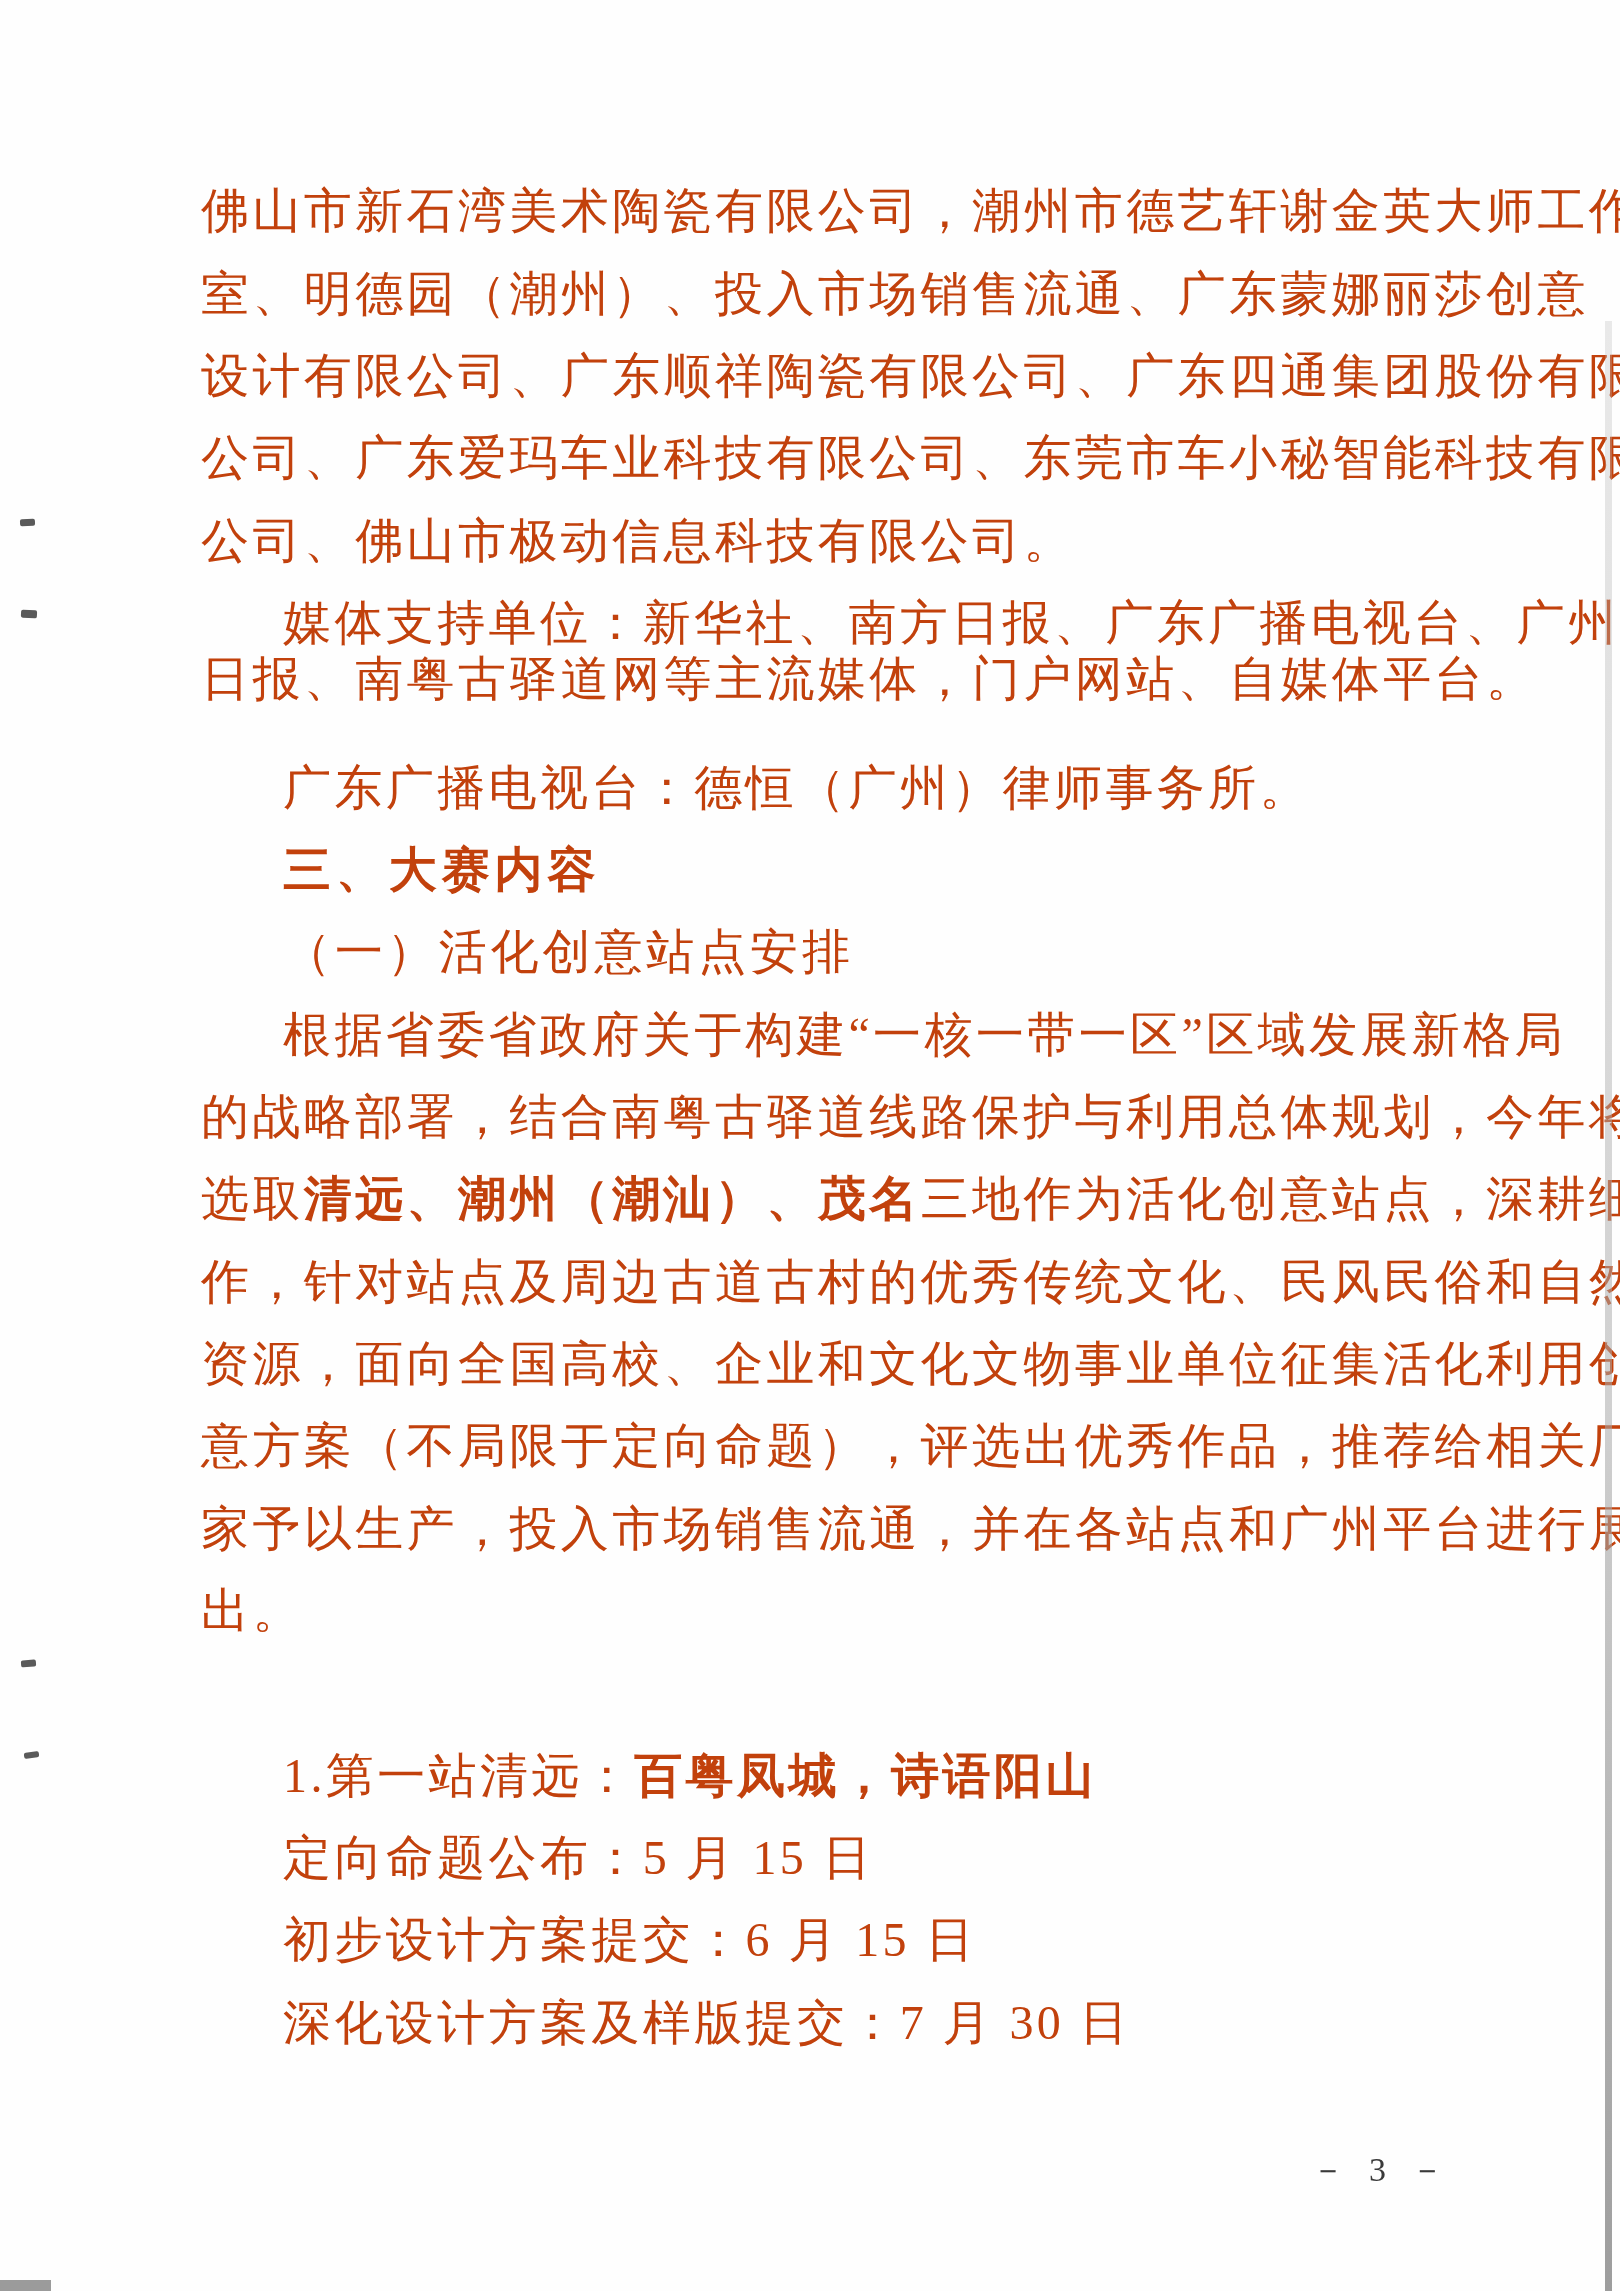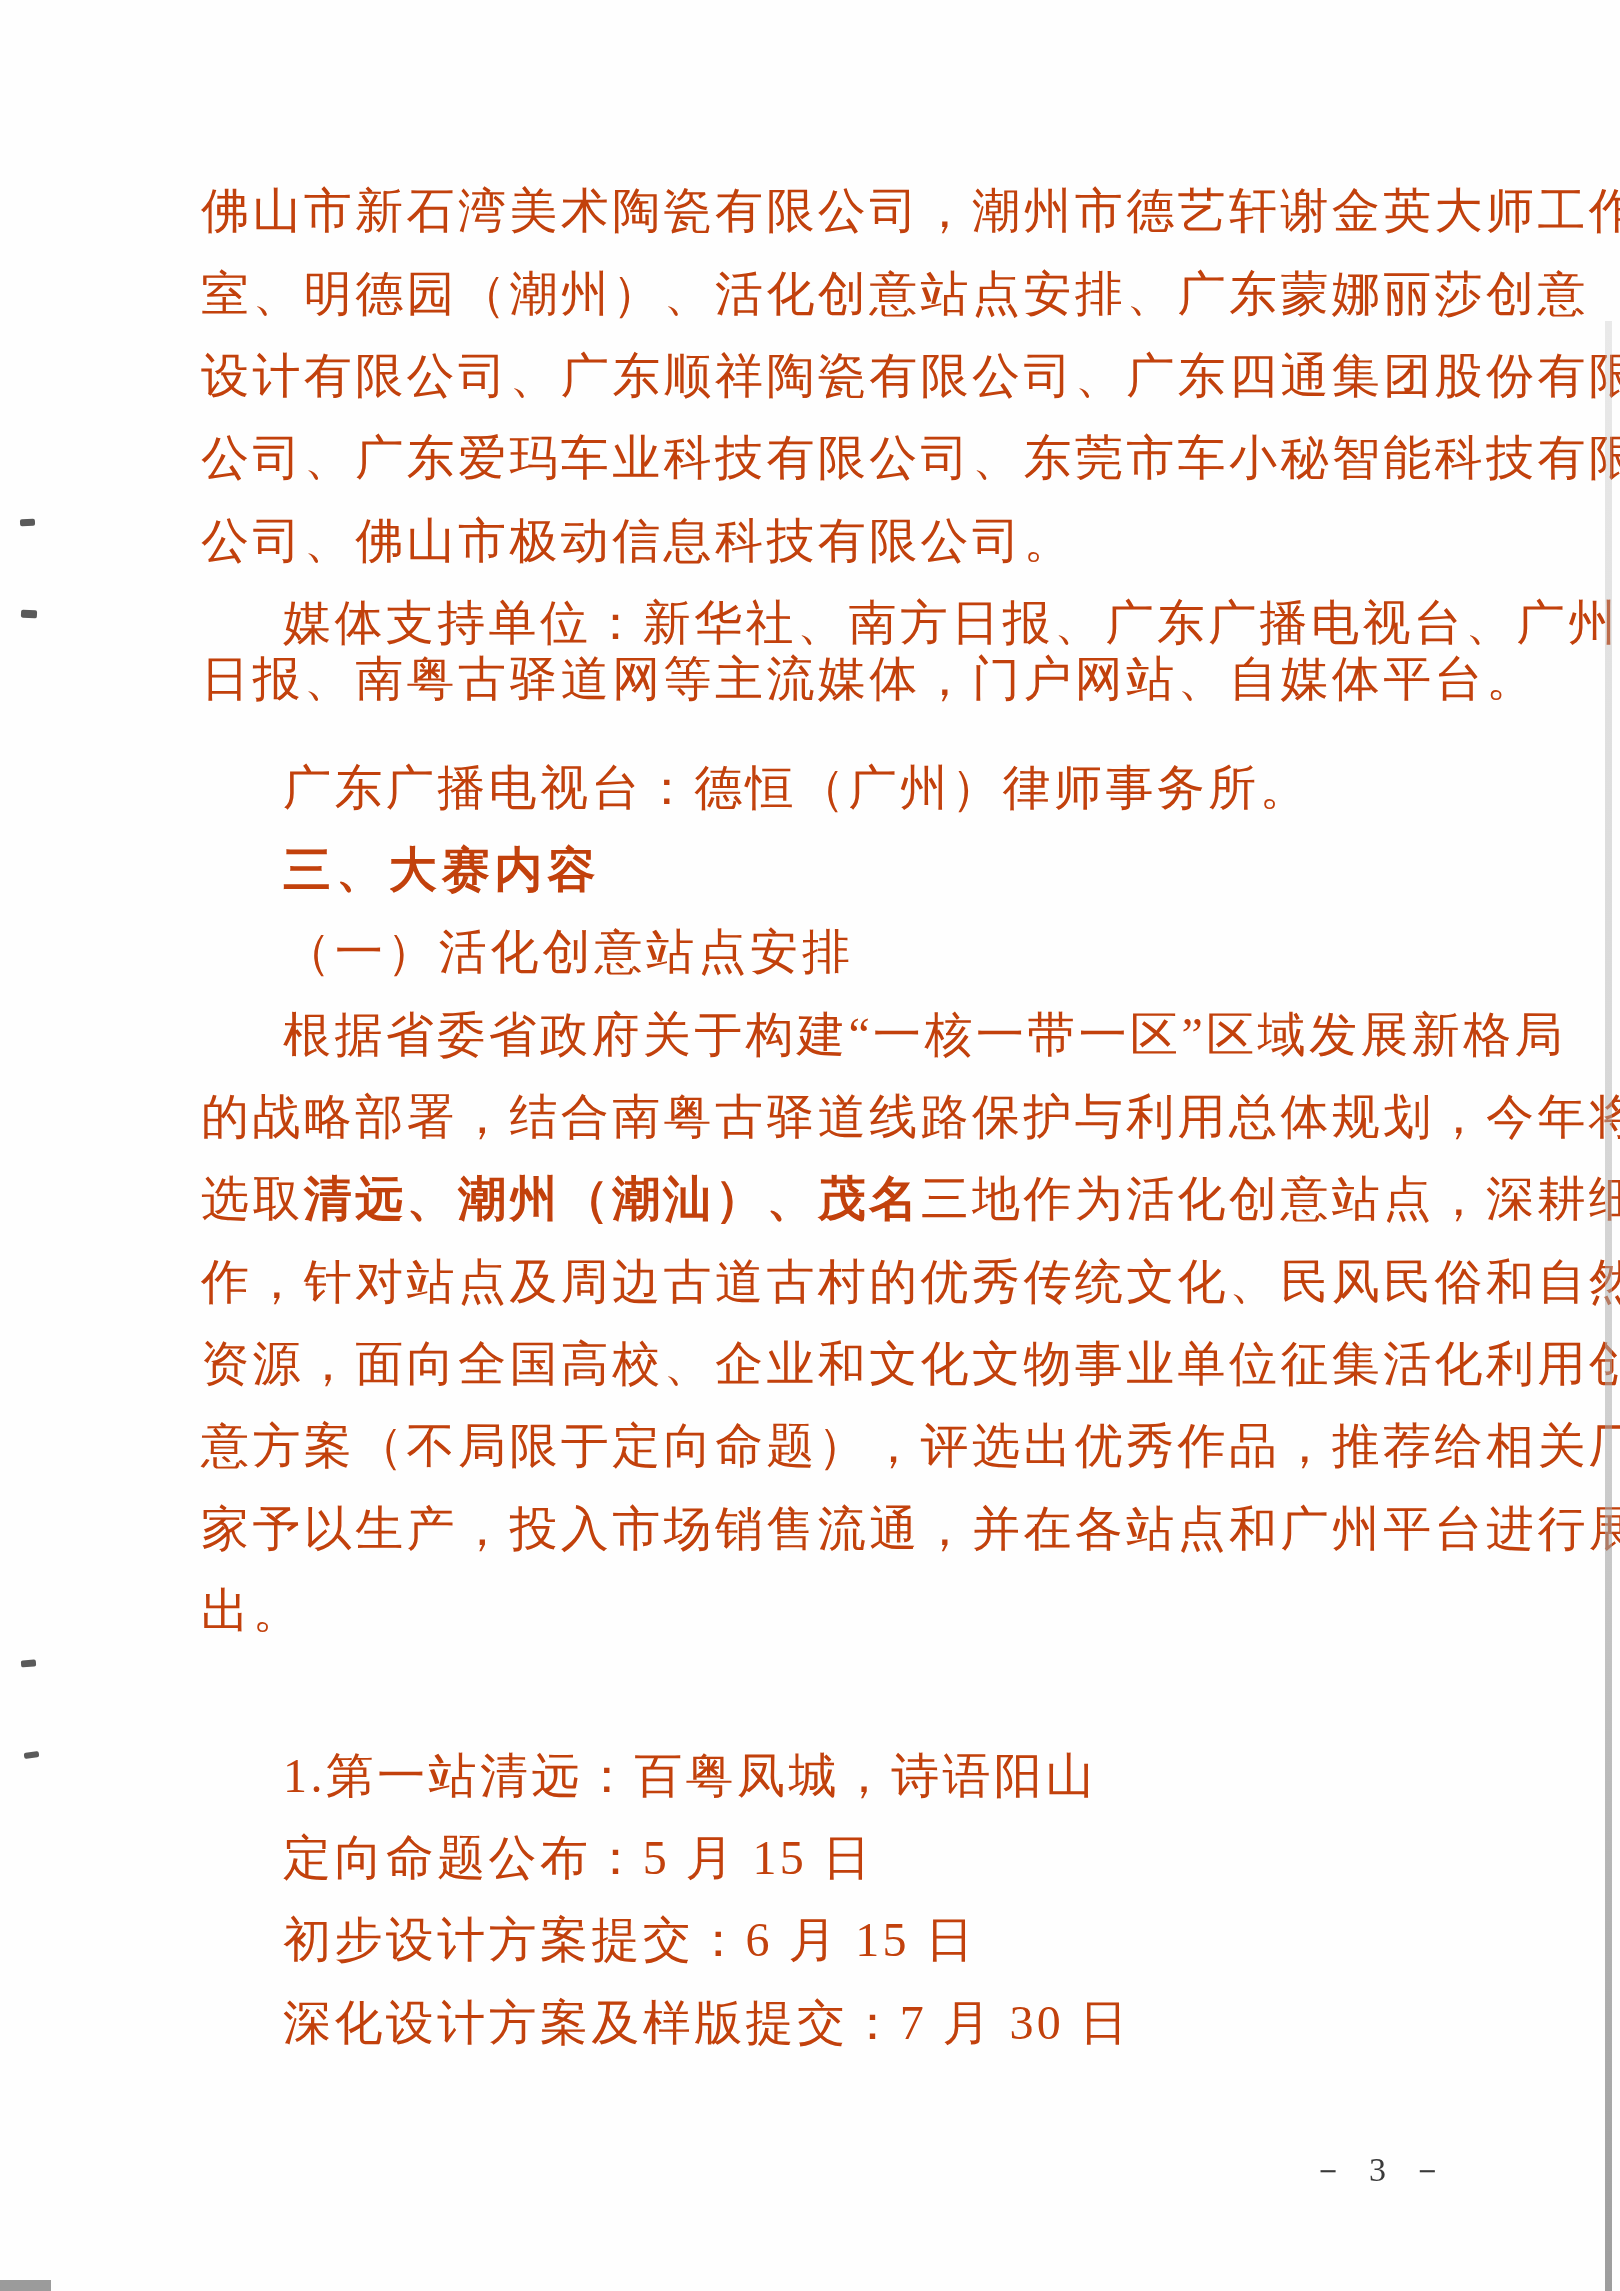--- a/index.html
+++ b/index.html
@@ -28,21 +28,21 @@
     font-weight: 400;
   }
   .ln.indent { left: 283px; }
   .ln.head-bold {
     font-family: "Liberation Sans", "DejaVu Sans", sans-serif;
     font-weight: 700;
     letter-spacing: 4.9px;
   }
   .ln.kai { font-weight: 500; letter-spacing: 3.9px; }
   .seg-bold { font-weight: 700; }
-  .seg-kai  { font-weight: 400; }
+  .seg-kai  { font-weight: 700; }
   .page-number {
     position: absolute;
     left: 1311px;
     top: 2147px;
     font-size: 34px;
     letter-spacing: 7.8px;
     color: #3a3a3a;
     white-space: nowrap;
   }
   
@@ -75,21 +75,21 @@
     height: 11.8px;
     background: #9b9b9b;
   }
 </style>
 </head>
 <body>
 
 <div class="page">
 
   <p class="ln" style="top:188px">佛山市新石湾美术陶瓷有限公司，潮州市德艺轩谢金英大师工作</p>
-  <p class="ln" style="top:271px">室、明德园（潮州）、活化创意站点安排、广东蒙娜丽莎创意</p>
+  <p class="ln" style="top:271px">室、明德园（潮州）、投入市场销售流通、广东蒙娜丽莎创意</p>
   <p class="ln" style="top:353px">设计有限公司、广东顺祥陶瓷有限公司、广东四通集团股份有限</p>
   <p class="ln" style="top:435px">公司、广东爱玛车业科技有限公司、东莞市车小秘智能科技有限</p>
   <p class="ln" style="top:518px">公司、佛山市极动信息科技有限公司。</p>
   <p class="ln indent" style="top:600px">媒体支持单位：新华社、南方日报、广东广播电视台、广州</p>
   <p class="ln" style="top:656px">日报、南粤古驿道网等主流媒体，门户网站、自媒体平台。</p>
   <p class="ln indent" style="top:765px">广东广播电视台：德恒（广州）律师事务所。</p>
 
   <p class="ln indent head-bold" style="top:847px">三、大赛内容</p>
   <p class="ln indent kai" style="top:929px">（一）活化创意站点安排</p>
 

